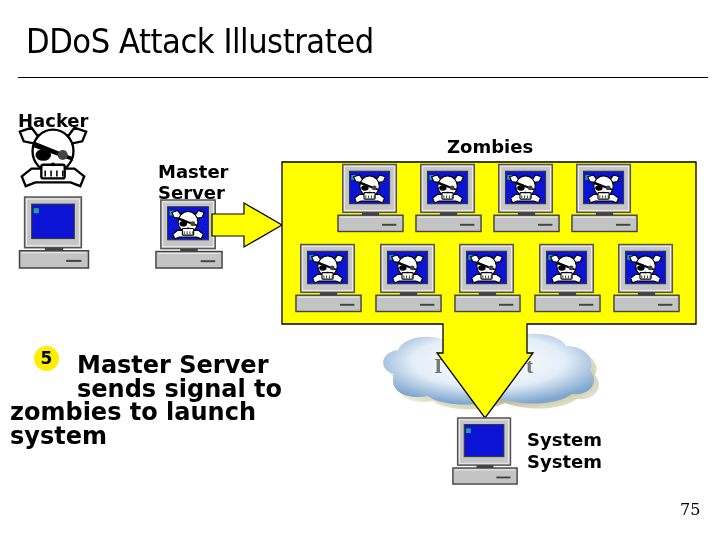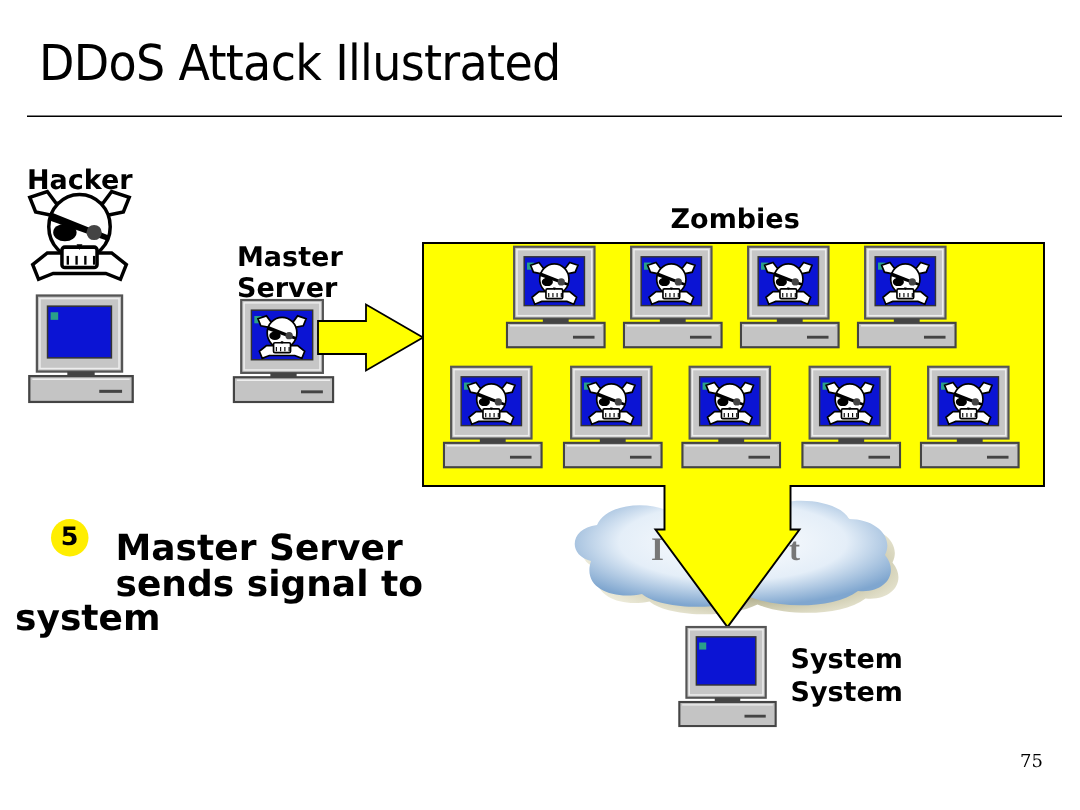--- a/index.html
+++ b/index.html
@@ -9,21 +9,21 @@
     #rule { left: 18px; top: 77px; width: 690px; height: 0; border-top: 1.5px solid #000; }
     .label { font-weight: bold; color: #000; font-size: 18px; line-height: 21px; white-space: nowrap; font-family: "DejaVu Sans", sans-serif; }
     #hacker-label { left: 18px; top: 110px; text-align: center; }
     #master-label { left: 158px; top: 138px; margin-top: 23px; }
     #zombies-label { left: 447px; top: 136px; }
     #target-label { left: 527px; top: 429px; text-align: center; }
     #target-label div { line-height: 22px; }
     #step-text { left: 10px; top: 339px; width: 230px; font-size: 24px; line-height: 23.5px; margin-top: 15px; }
     #step-text .l { white-space: nowrap; }
     #step-badge { left: 34px; top: 346px; width: 25px; height: 25px; border-radius: 50%; background: #ffee00; color: #000; font-weight: bold; font-size: 17px; text-align: center; line-height: 25px; }
-    #page-num { left: 680px; top: 500px; font-family: "DejaVu Serif", serif; font-size: 12px; color: #000; }
+    #page-num { left: 680px; top: 500px; font-family: "DejaVu Serif", serif; font-size: 16px; color: #000; }
     svg#diagram { position: absolute; left: 0; top: 0; }
   </style>
 </head>
 <body>
 
 <div id="title" class="abs">DDoS Attack Illustrated</div>
 <div id="rule" class="abs"></div>
 
 <div id="hacker-label" class="abs label">Hacker</div>
 
@@ -134,16 +134,17 @@
 
 <div id="target-label" class="abs label">
   <div>System</div>
   <div>System</div>
 </div>
 
 <div id="step-badge" class="abs">5</div>
 <div id="step-text" class="abs label">
   <div class="l" style="padding-left:67px">Master Server</div>
   <div class="l" style="padding-left:67px">sends signal to</div>
+  <div class="l">zombies to launch</div>
   <div class="l">system</div>
 </div>
 
 <div id="page-num" class="abs">75</div>
 
 </body></html>

